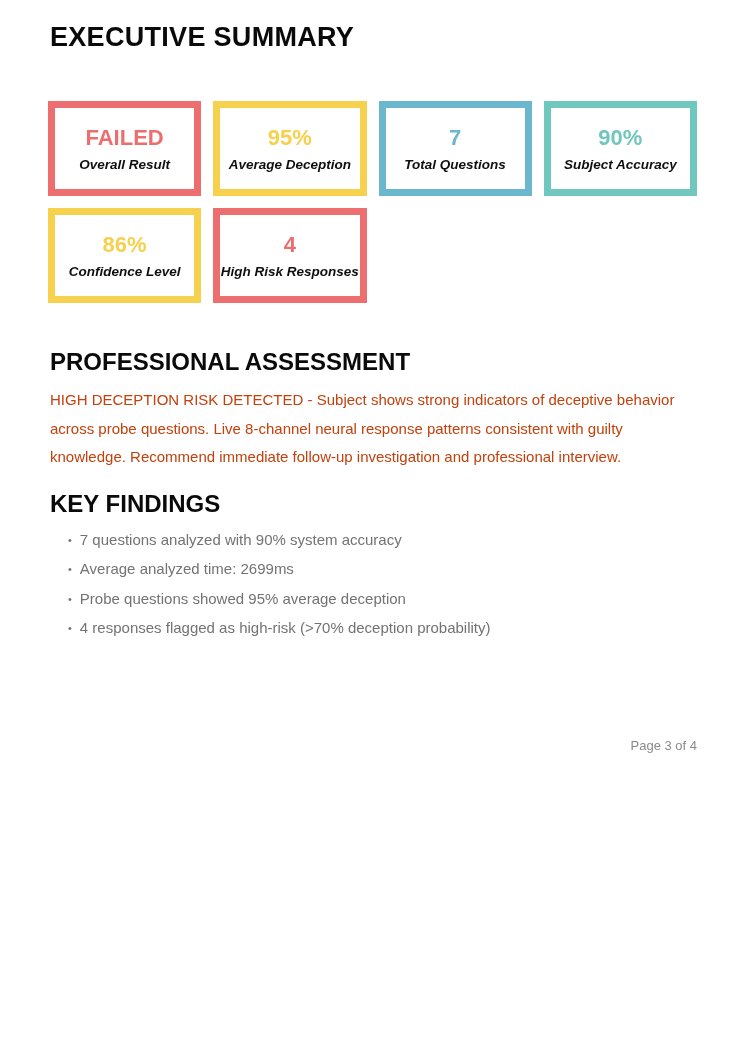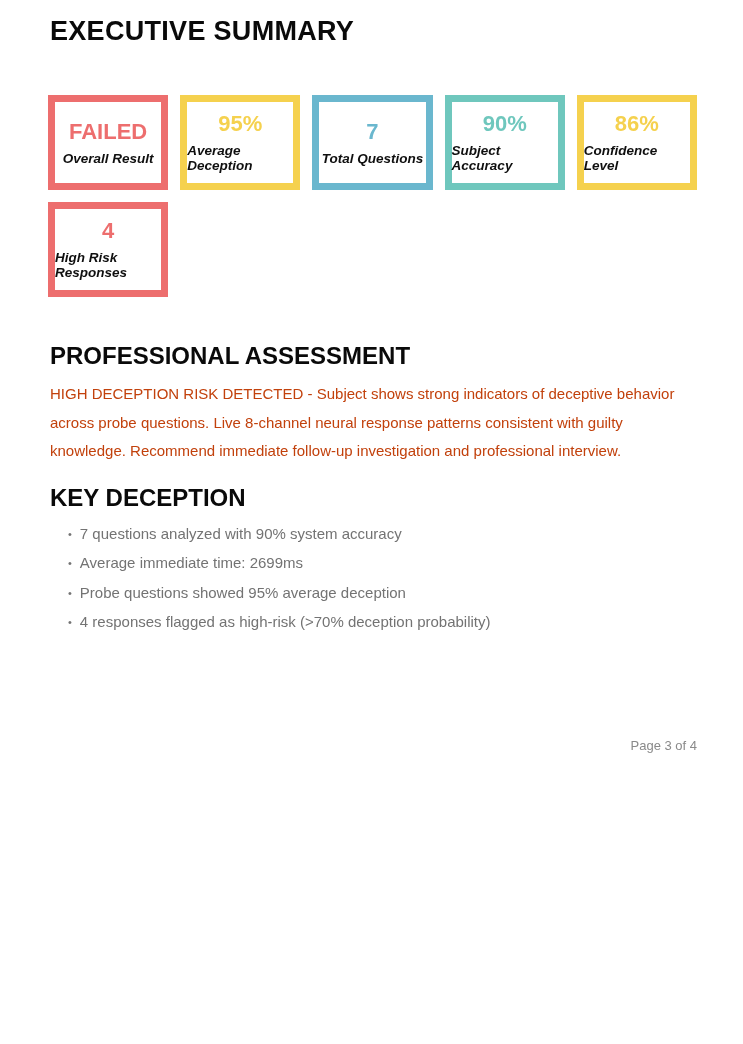--- a/index.html
+++ b/index.html
@@ -7,35 +7,35 @@
     width: 743px; height: 1044px;
     background: #ffffff;
     font-family: "Liberation Sans", sans-serif;
     color: #111;
     overflow: hidden;
   }
   .page {
     position: relative;
     width: 743px; height: 780px;
     box-sizing: border-box;
-    padding-top: 16px;
+    padding-top: 22px;
     background: #ffffff;
   }
   .doc-title {
     margin: 0 50px 0 50px;
     font-size: 27px;
     font-weight: bold;
     line-height: 30px;
     letter-spacing: 0.3px;
     color: #0a0a0a;
   }
   .metric-grid {
     margin: 49px 46px 0 48px;
     display: grid;
-    grid-template-columns: repeat(5, 1fr);
+    grid-template-columns: repeat(4, 1fr);
     grid-auto-rows: 95px;
     column-gap: 12px;
     row-gap: 12px;
     border-radius: 18px;
   }
   .metric-card {
     box-sizing: border-box;
     border: 7px solid var(--card-color, #ccc);
     background: #ffffff;
     display: flex;
@@ -128,23 +128,23 @@
     </div>
     <div class="metric-card" style="--card-color: #ED6E6E;">
       <div class="metric-value">4</div>
       <div class="metric-label">High Risk Responses</div>
     </div>
   </div>
 
   <h2 class="section-heading">PROFESSIONAL ASSESSMENT</h2>
   <p class="assessment-body">HIGH DECEPTION RISK DETECTED - Subject shows strong indicators of deceptive behavior across probe questions. Live 8-channel neural response patterns consistent with guilty knowledge. Recommend immediate follow-up investigation and professional interview.</p>
 
-  <h2 class="section-heading findings">KEY DECEPTION</h2>
+  <h2 class="section-heading findings">KEY FINDINGS</h2>
   <ul class="findings-list">
     <li>7 questions analyzed with 90% system accuracy</li>
-    <li>Average immediate time: 2699ms</li>
+    <li>Average analyzed time: 2699ms</li>
     <li>Probe questions showed 95% average deception</li>
     <li>4 responses flagged as high-risk (&gt;70% deception probability)</li>
   </ul>
 
   <div class="page-footer">Page 3 of 4</div>
 
 </div>
 
 </body></html>

